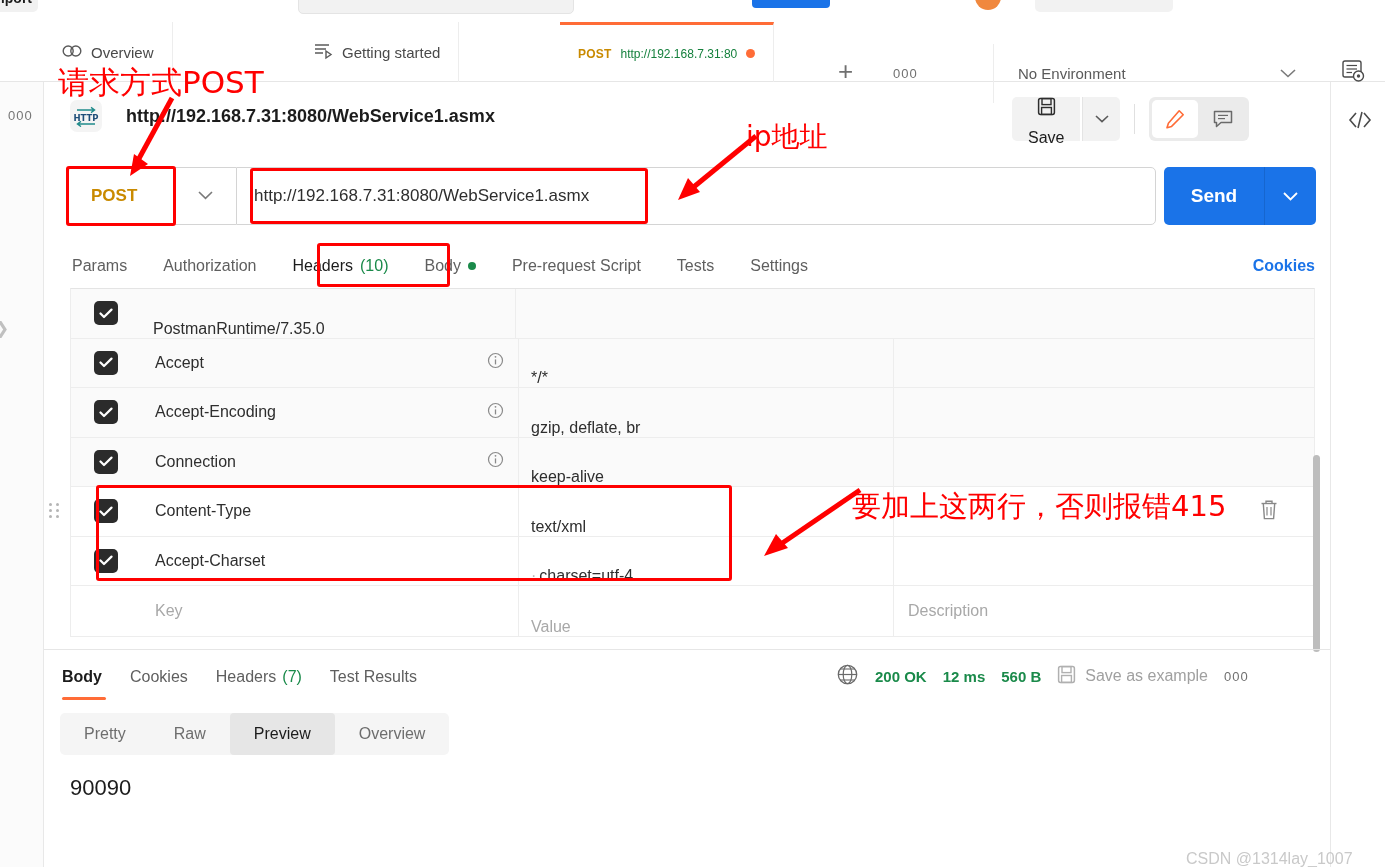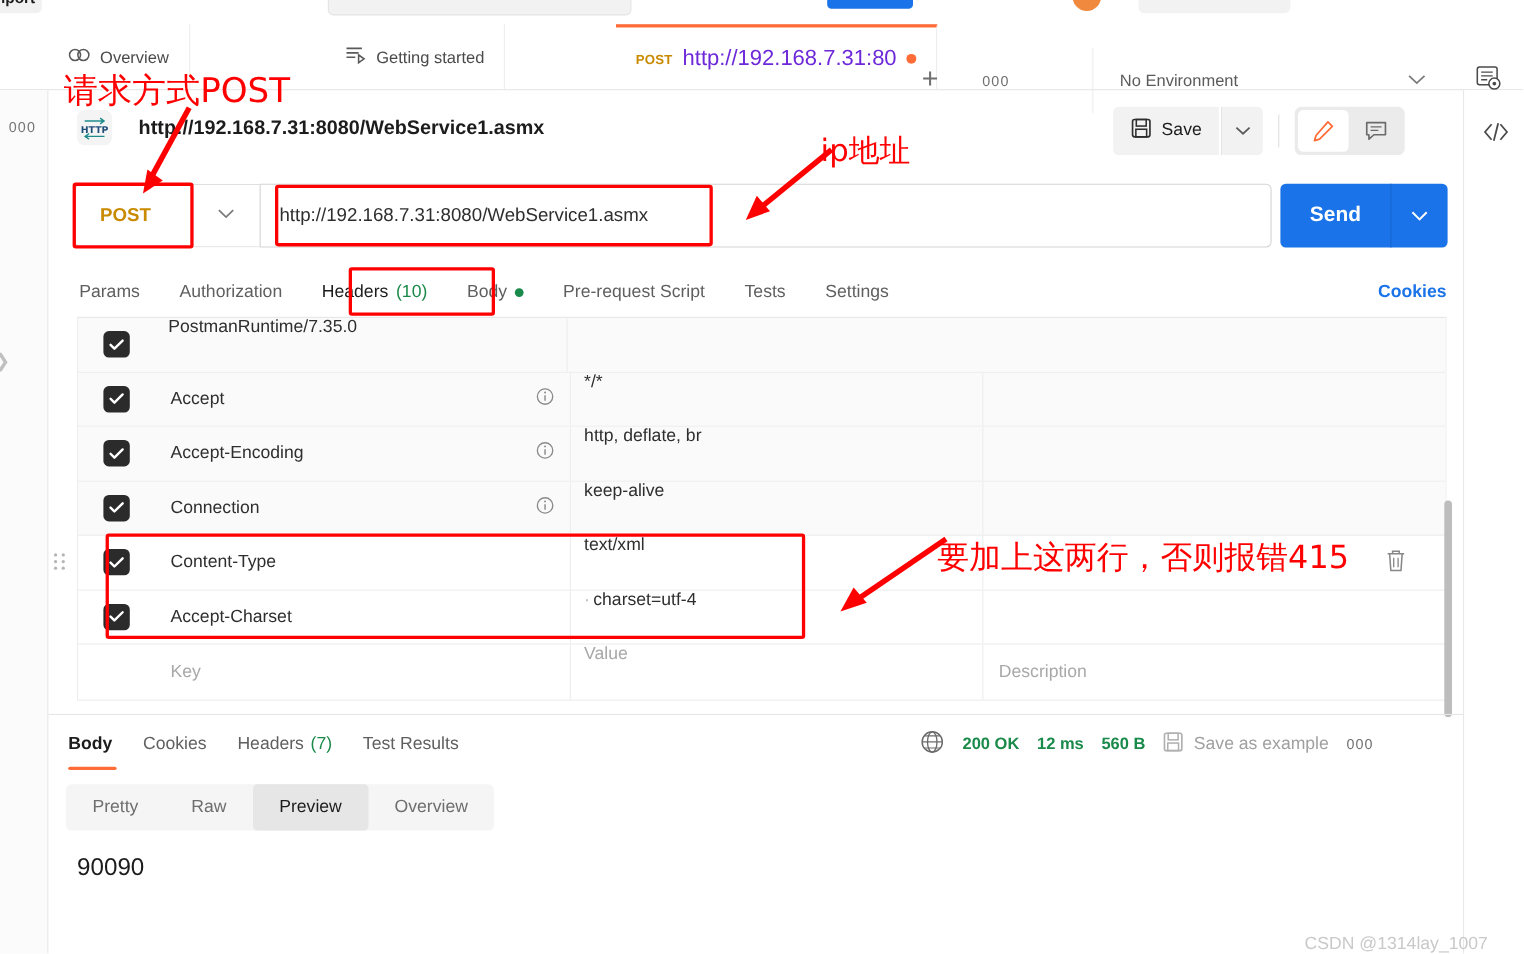--- a/index.html
+++ b/index.html
@@ -23,21 +23,21 @@
                           font-size:14px; color:#1c1c1c; font-weight:600; line-height:28px; text-align:right; padding-right:6px; }
 
   
   #tabbar { position:absolute; left:0; top:22px; width:1385px; height:60px; background:#fff; border-bottom:1px solid #e6e6e6; }
   .tabitem { position:absolute; top:0; height:60px; display:flex; align-items:center; gap:9px;
              font-size:15px; color:#4a4a4a; padding:0 18px; border-right:1px solid #ededed; }
   .tabitem.overview { left:44px; }
   .tabitem.getting  { left:295px; }
   .tabitem.active   { left:560px; border-top:3px solid #ff6c37; color:#1c1c1c; }
   .tab-method { font-size:12px; font-weight:700; color:#c98a00; letter-spacing:.2px; }
-  .tab-url { font-size:20px; color:#6d28d9; }
+  .tab-url { font-size:12px; color:#15803d; }
   .unsaved-dot { width:9px; height:9px; border-radius:50%; background:#ff6c37; display:inline-block; }
   #plus-tab { position:absolute; left:838px; top:36px; font-size:26px; color:#707070; line-height:1; cursor:pointer; }
   #tab-more { position:absolute; left:893px; top:44px; font-size:13px; color:#707070; letter-spacing:1px; }
   #env-select { position:absolute; left:993px; top:22px; width:328px; height:59px; border-left:1px solid #ededed;
                 display:flex; align-items:center; justify-content:space-between; padding:0 24px; font-size:15px; color:#5a5a5a; }
   #env-quick { position:absolute; left:1340px; top:36px; }
 
   
   #left-rail { position:absolute; left:0; top:82px; width:44px; height:785px; background:#fbfbfb; border-right:1px solid #e8e8e8; }
   #rail-more { position:absolute; left:8px; top:26px; font-size:13px; color:#767676; letter-spacing:1px; }
@@ -47,21 +47,21 @@
   #right-rail { position:absolute; left:1330px; top:82px; width:55px; height:785px; background:#fff; border-left:1px solid #e8e8e8; }
   #rail-code { position:absolute; left:16px; top:28px; color:#4a4a4a; }
 
   
   #breadcrumb { position:absolute; left:70px; top:100px; display:flex; align-items:center; gap:24px; }
   #http-badge { width:32px; height:32px; background:#f4f4f4; border-radius:7px; display:flex; align-items:center; justify-content:center; }
   #crumb-title { font-size:18px; font-weight:700; color:#1c1c1c; }
 
   
   #save-cluster { position:absolute; left:1012px; top:97px; display:flex; align-items:center; }
-  #save-btn { height:44px; background:#f2f2f2; border-radius:5px 0 0 5px; display:flex; align-items:center; gap:9px; padding:0 16px; font-size:16px; color:#1c1c1c; }
+  #save-btn { height:44px; background:#f2f2f2; border-radius:5px 0 0 5px; display:flex; align-items:center; gap:9px; padding:0 16px; font-size:16px; color:#1c1c1c;flex-direction:column; }
   #save-caret { height:44px; width:38px; background:#f2f2f2; border-radius:0 5px 5px 0; border-left:1px solid #e4e4e4;
                 display:flex; align-items:center; justify-content:center; color:#5a5a5a; margin-left:2px; }
   #cluster-div { width:1px; height:30px; background:#e0e0e0; margin:0 14px; }
   #icon-group { display:flex; background:#ebebeb; border-radius:6px; padding:3px; gap:2px; }
   .icon-sq { width:46px; height:38px; border-radius:5px; display:flex; align-items:center; justify-content:center; }
   .icon-sq.sel { background:#fff; }
 
   
   #url-row { position:absolute; left:68px; top:167px; display:flex; align-items:stretch; }
   #method-box { width:168px; height:58px; border:1px solid #d4d4d4; border-right:none; border-radius:5px 0 0 5px;
@@ -86,21 +86,21 @@
   
   #headers-table { position:absolute; left:70px; top:288px; width:1245px; border:1px solid #ededed; border-top:1px solid #e4e4e4; }
   .hrow { display:flex; height:49.5px; border-bottom:1px solid #ededed; align-items:center; position:relative; }
   .hrow.greybg { background:#fafafa; }
   .hrow:last-child { border-bottom:none; }
   .c-check { width:70px; display:flex; align-items:center; justify-content:center; }
   .cbx { width:24px; height:24px; border-radius:5px; background:#2b2b2b; display:flex; align-items:center; justify-content:center; }
   .cbx svg { display:block; }
   .c-key { width:378px; display:flex; align-items:center; justify-content:space-between; padding:0 14px 0 14px;
            height:100%; border-right:1px solid #ededed; font-size:16px; color:#2e2e2e; }
-  .c-val { width:375px; padding:0 12px; height:100%; display:flex; align-items:flex-start;
+  .c-val { width:375px; padding:0 12px; height:100%; display:flex; align-items:flex-end;
            border-right:1px solid #ededed; font-size:16px; color:#2e2e2e; }
   .c-desc { flex:1; padding:0 14px; height:100%; display:flex; align-items:center; font-size:16px; color:#9a9a9a; }
   .placeholder { color:#a8a8a8; }
   .info-i { color:#8a8a8a; }
   .dotgrip { position:absolute; left:-22px; top:16px; display:grid; grid-template-columns:repeat(2,4px); gap:3px; }
   .dotgrip i { width:3px; height:3px; border-radius:50%; background:#b5b5b5; display:block; }
   .lead-dot { color:#b9b9b9; margin-right:3px; }
   #trash-icon { position:absolute; left:1258px; top:498px; color:#888; }
 
   
@@ -363,21 +363,21 @@
     </div>
     <div class="c-key">
       <span>Accept-Encoding</span>
       <span class="info-i"><svg width="17" height="17" viewBox="0 0 17 17">
             <circle cx="8.5" cy="8.5" r="7" fill="none" stroke="#8a8a8a" stroke-width="1.2"></circle>
             <circle cx="8.5" cy="4.8" r="0.9" fill="#8a8a8a"></circle>
             <line x1="8.5" y1="7.4" x2="8.5" y2="12.4" stroke="#8a8a8a" stroke-width="1.3"></line>
           </svg></span>
     </div>
     <div class="c-val">
-        <span>http, deflate, br</span>
+        <span>gzip, deflate, br</span>
       </div>
     <div class="c-desc">
         <span></span>
       </div>
   </div>
 
   <div class="hrow greybg">
     <div class="c-check">
       <span class="cbx">
           <svg width="14" height="11" viewBox="0 0 14 11">

